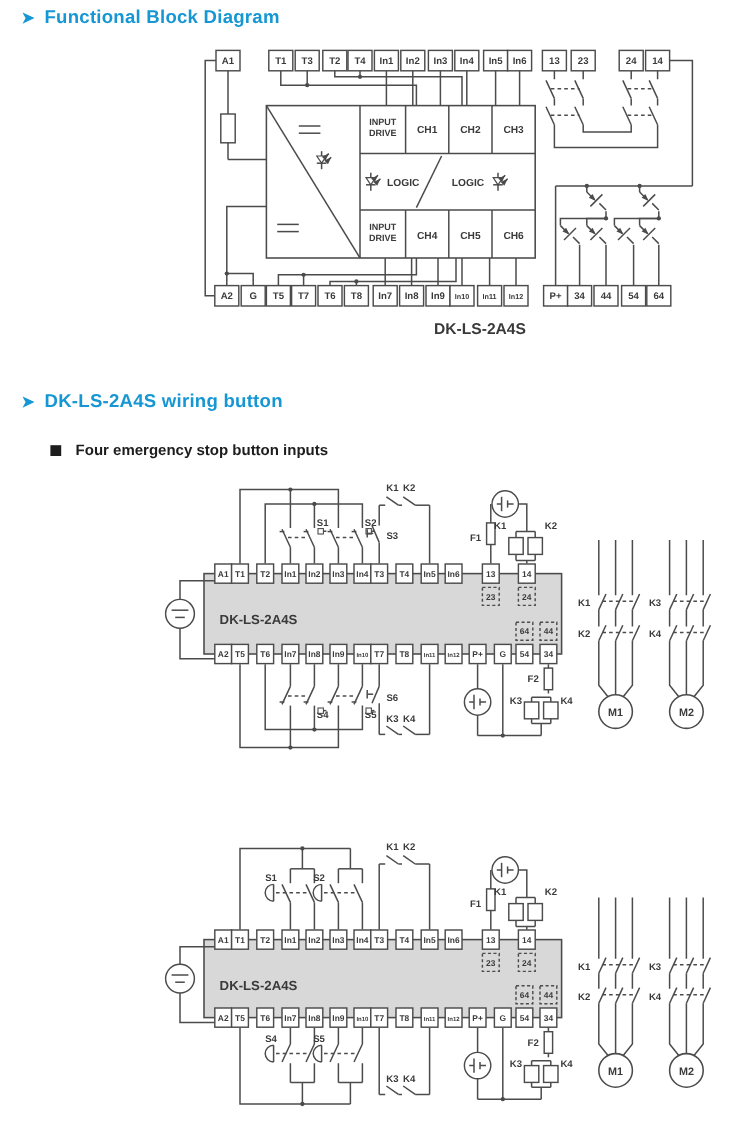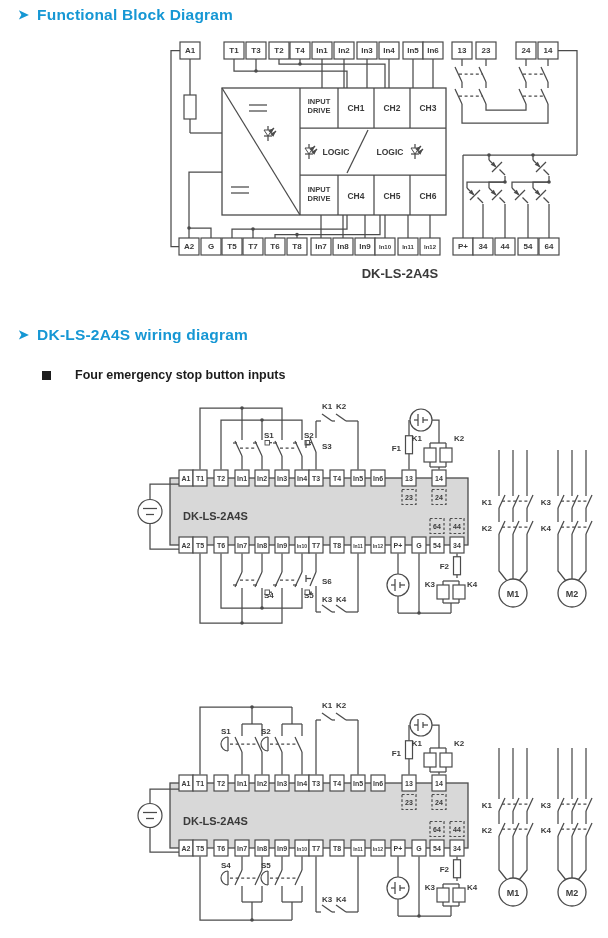--- a/index.html
+++ b/index.html
@@ -3,21 +3,21 @@
 <meta charset="utf-8">
 <style>
   :root{ --accent:#1697d4; }
   html,body{margin:0;padding:0;background:#fff;}
   .page{position:relative;width:608px;height:938px;background:#fff;overflow:hidden;
         font-family:"Liberation Sans",sans-serif;}
   svg{position:absolute;left:0;top:0;}
   .sec-title{position:absolute;display:flex;align-items:center;gap:8px;
              color:var(--accent);font-weight:700;font-size:15.5px;letter-spacing:.2px;}
   .arrow{font-size:13px;line-height:1;transform:translateY(-1px);}
-  .bullet{position:absolute;display:flex;align-items:center;gap:24px;
+  .bullet{position:absolute;display:flex;align-items:center;gap:12px;
           color:#1d1d1d;font-size:12.5px;font-weight:600;}
   .sq{width:9px;height:9px;background:#1d1d1d;display:inline-block;}
 </style>
 </head>
 <body>
 
 <div class="page">
 
   <svg id="schematic" width="608" height="938" viewBox="0 0 608 938">
       <g>
@@ -985,21 +985,21 @@
       </g>
     </svg>
 
   <div class="sec-title" style="left:18px;top:6px">
     <span class="arrow">➤</span>
     <span>Functional Block Diagram</span>
   </div>
 
   <div class="sec-title" style="left:18px;top:326px">
     <span class="arrow">➤</span>
-    <span>DK-LS-2A4S wiring diagram</span>
+    <span>DK-LS-2A4S wiring button</span>
   </div>
 
   <div class="bullet" style="left:42px;top:368px">
     <span class="sq"></span>
     <span>Four emergency stop button inputs</span>
   </div>
 
 
 </div>
 

